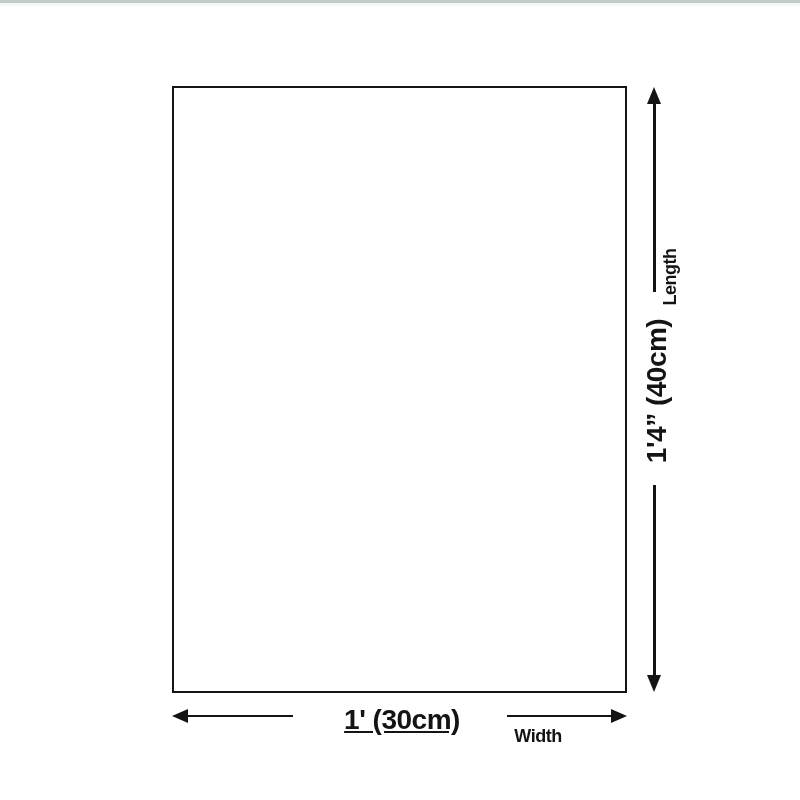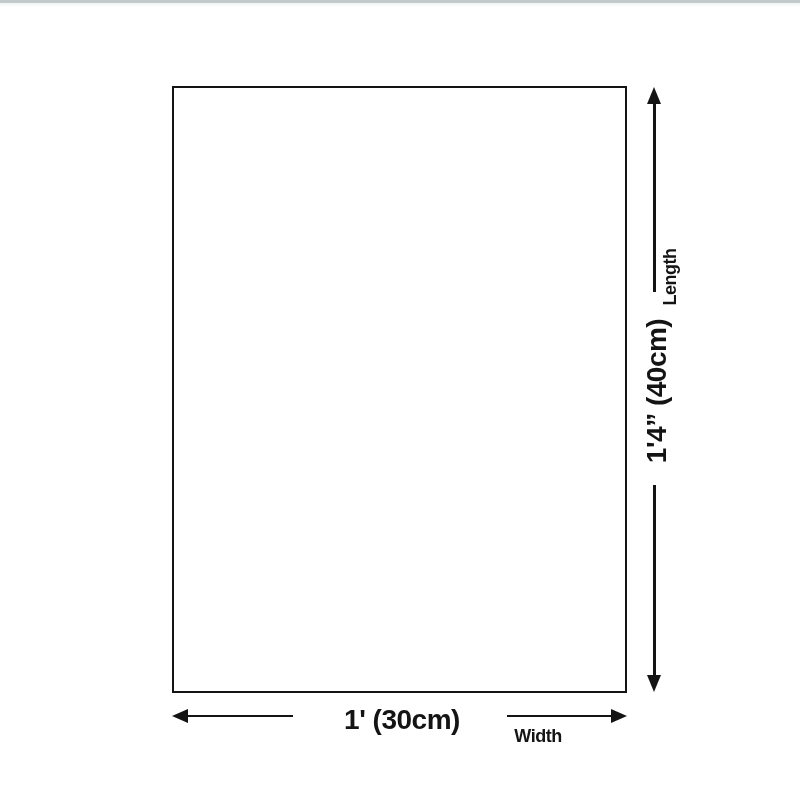--- a/index.html
+++ b/index.html
@@ -57,20 +57,21 @@
     left:657px; top:391px;
     transform:translate(-50%,-50%) rotate(-90deg);
   }
   .length-axis {
     left:670px; top:277px;
     transform:translate(-50%,-50%) rotate(-90deg);
   }
   .width-value {
     left:402px; top:720px;
     transform:translate(-50%,-50%);
+    text-decoration:underline;
   }
   .width-axis {
     left:514px; top:736px;
     transform:translate(-50%,-50%);
     margin-left:24px;
   }
 </style>
 </head>
 <body>
 

